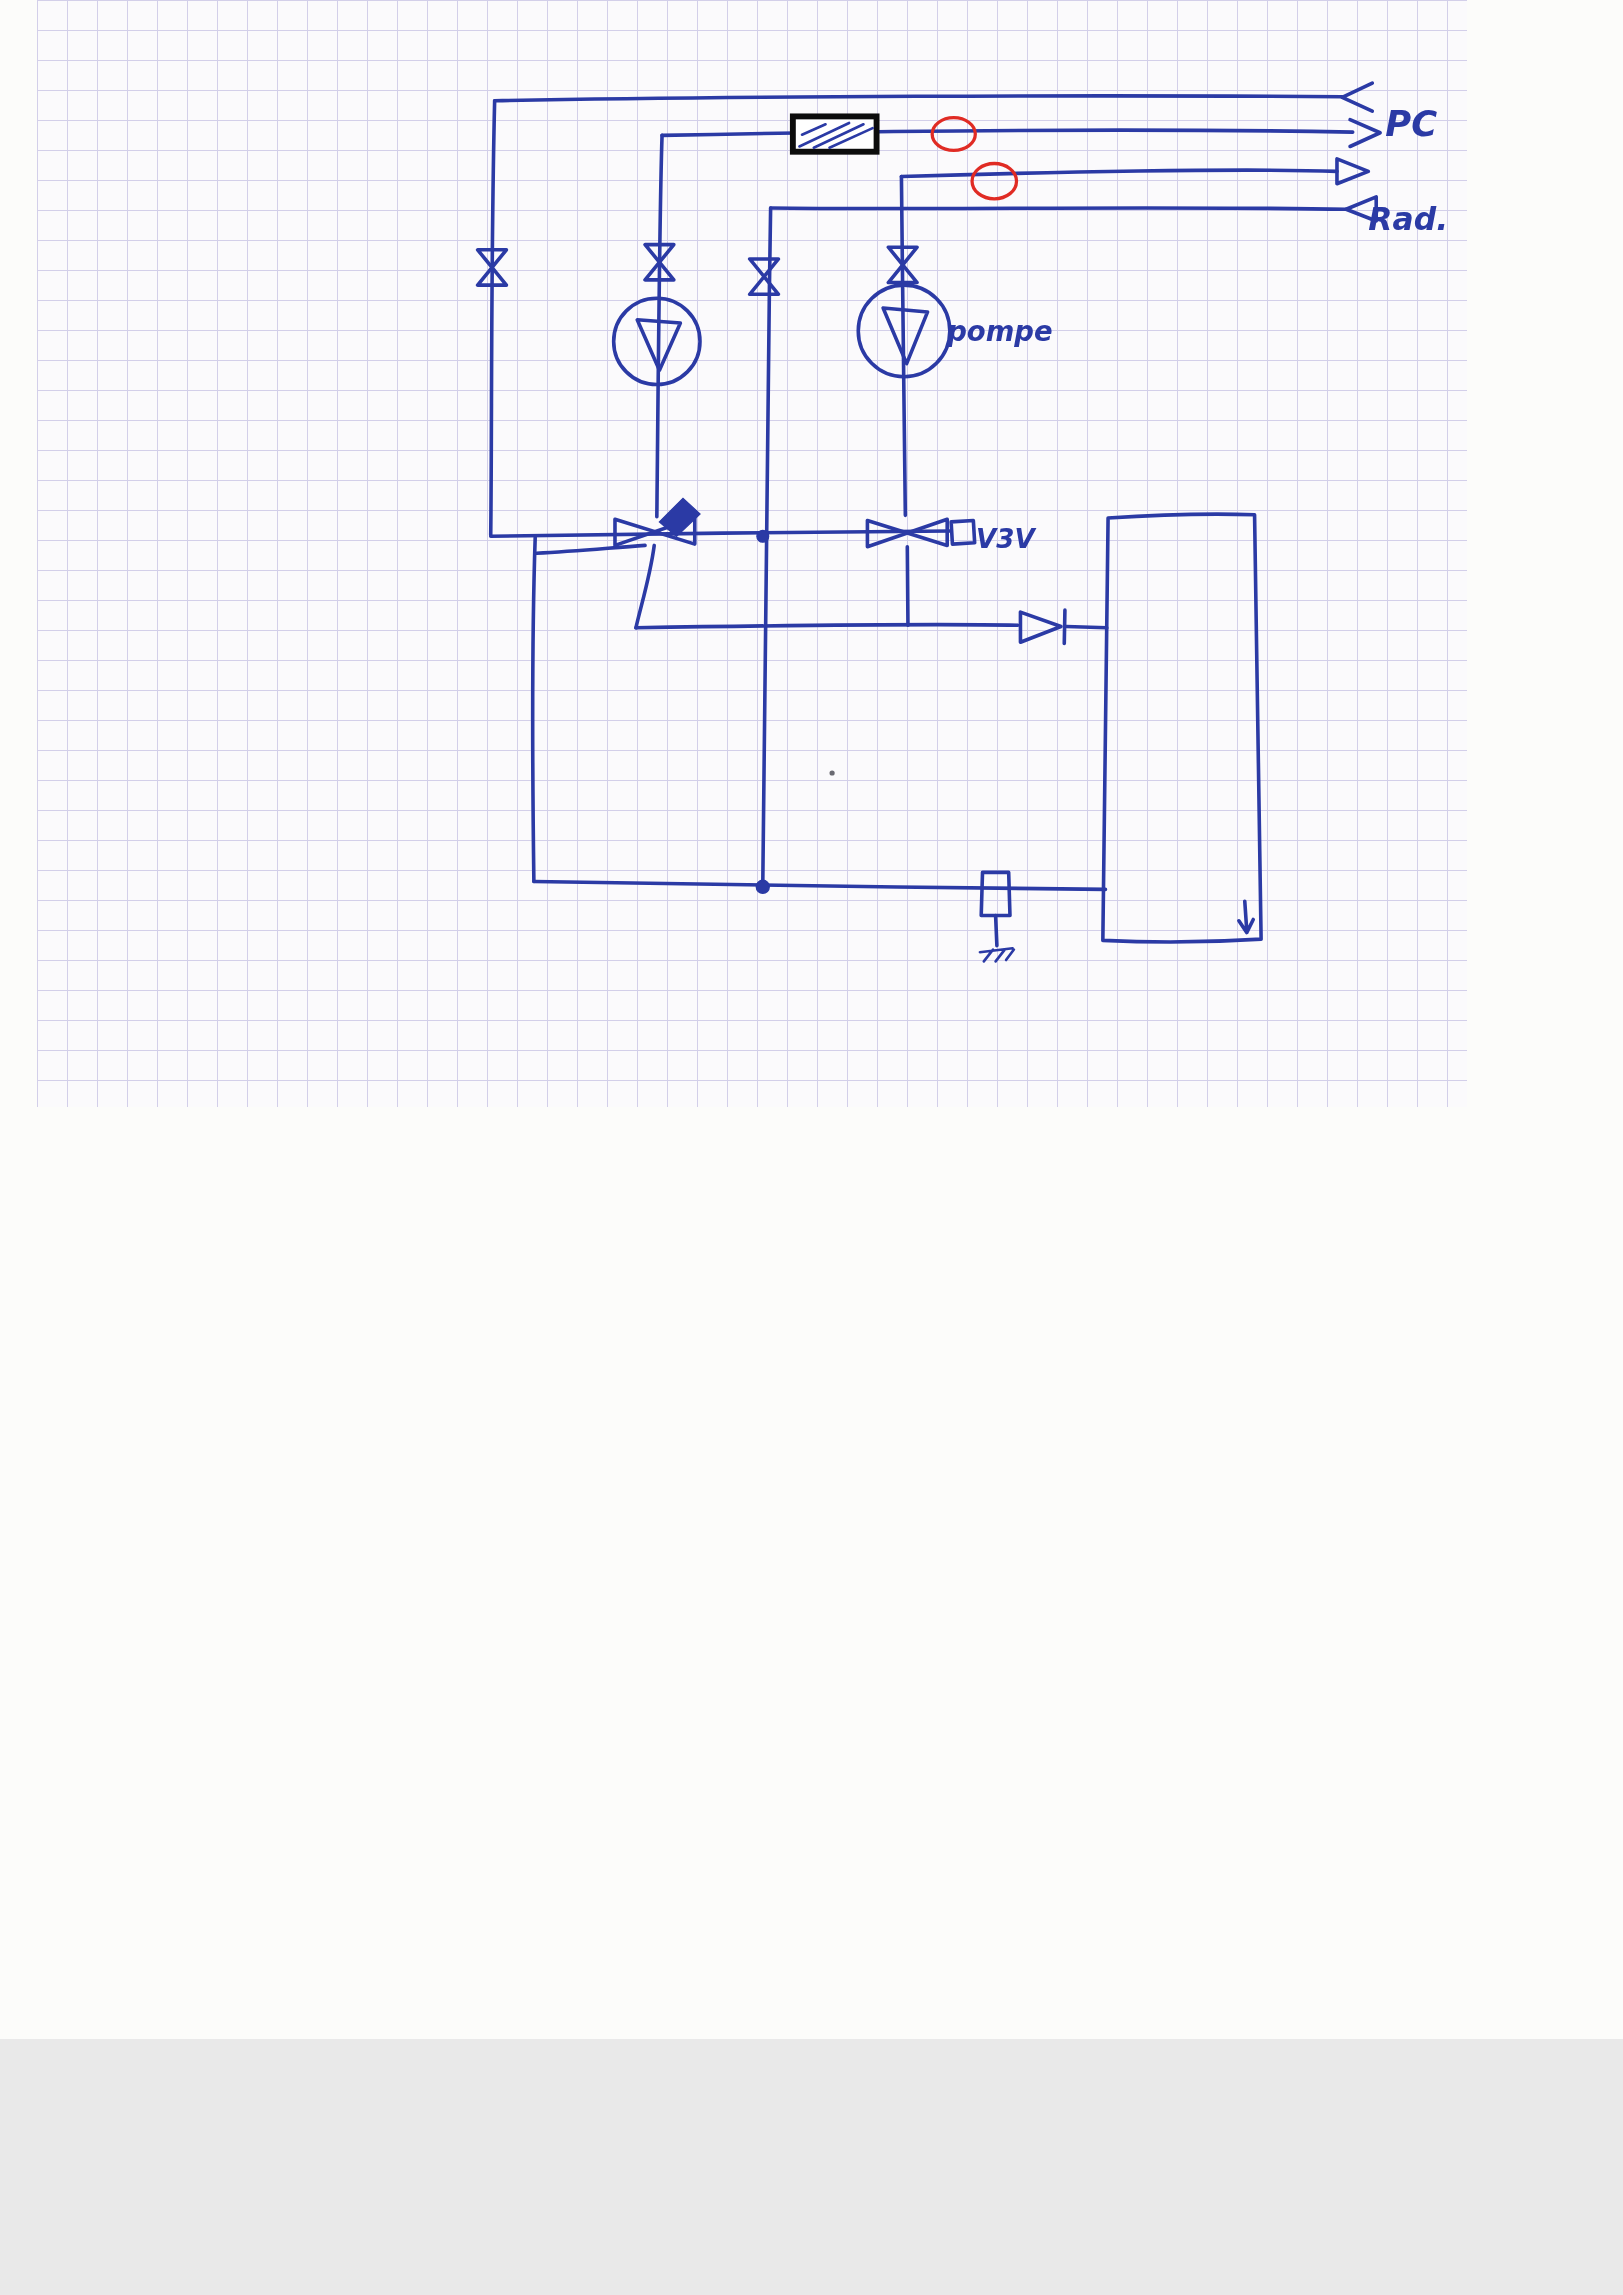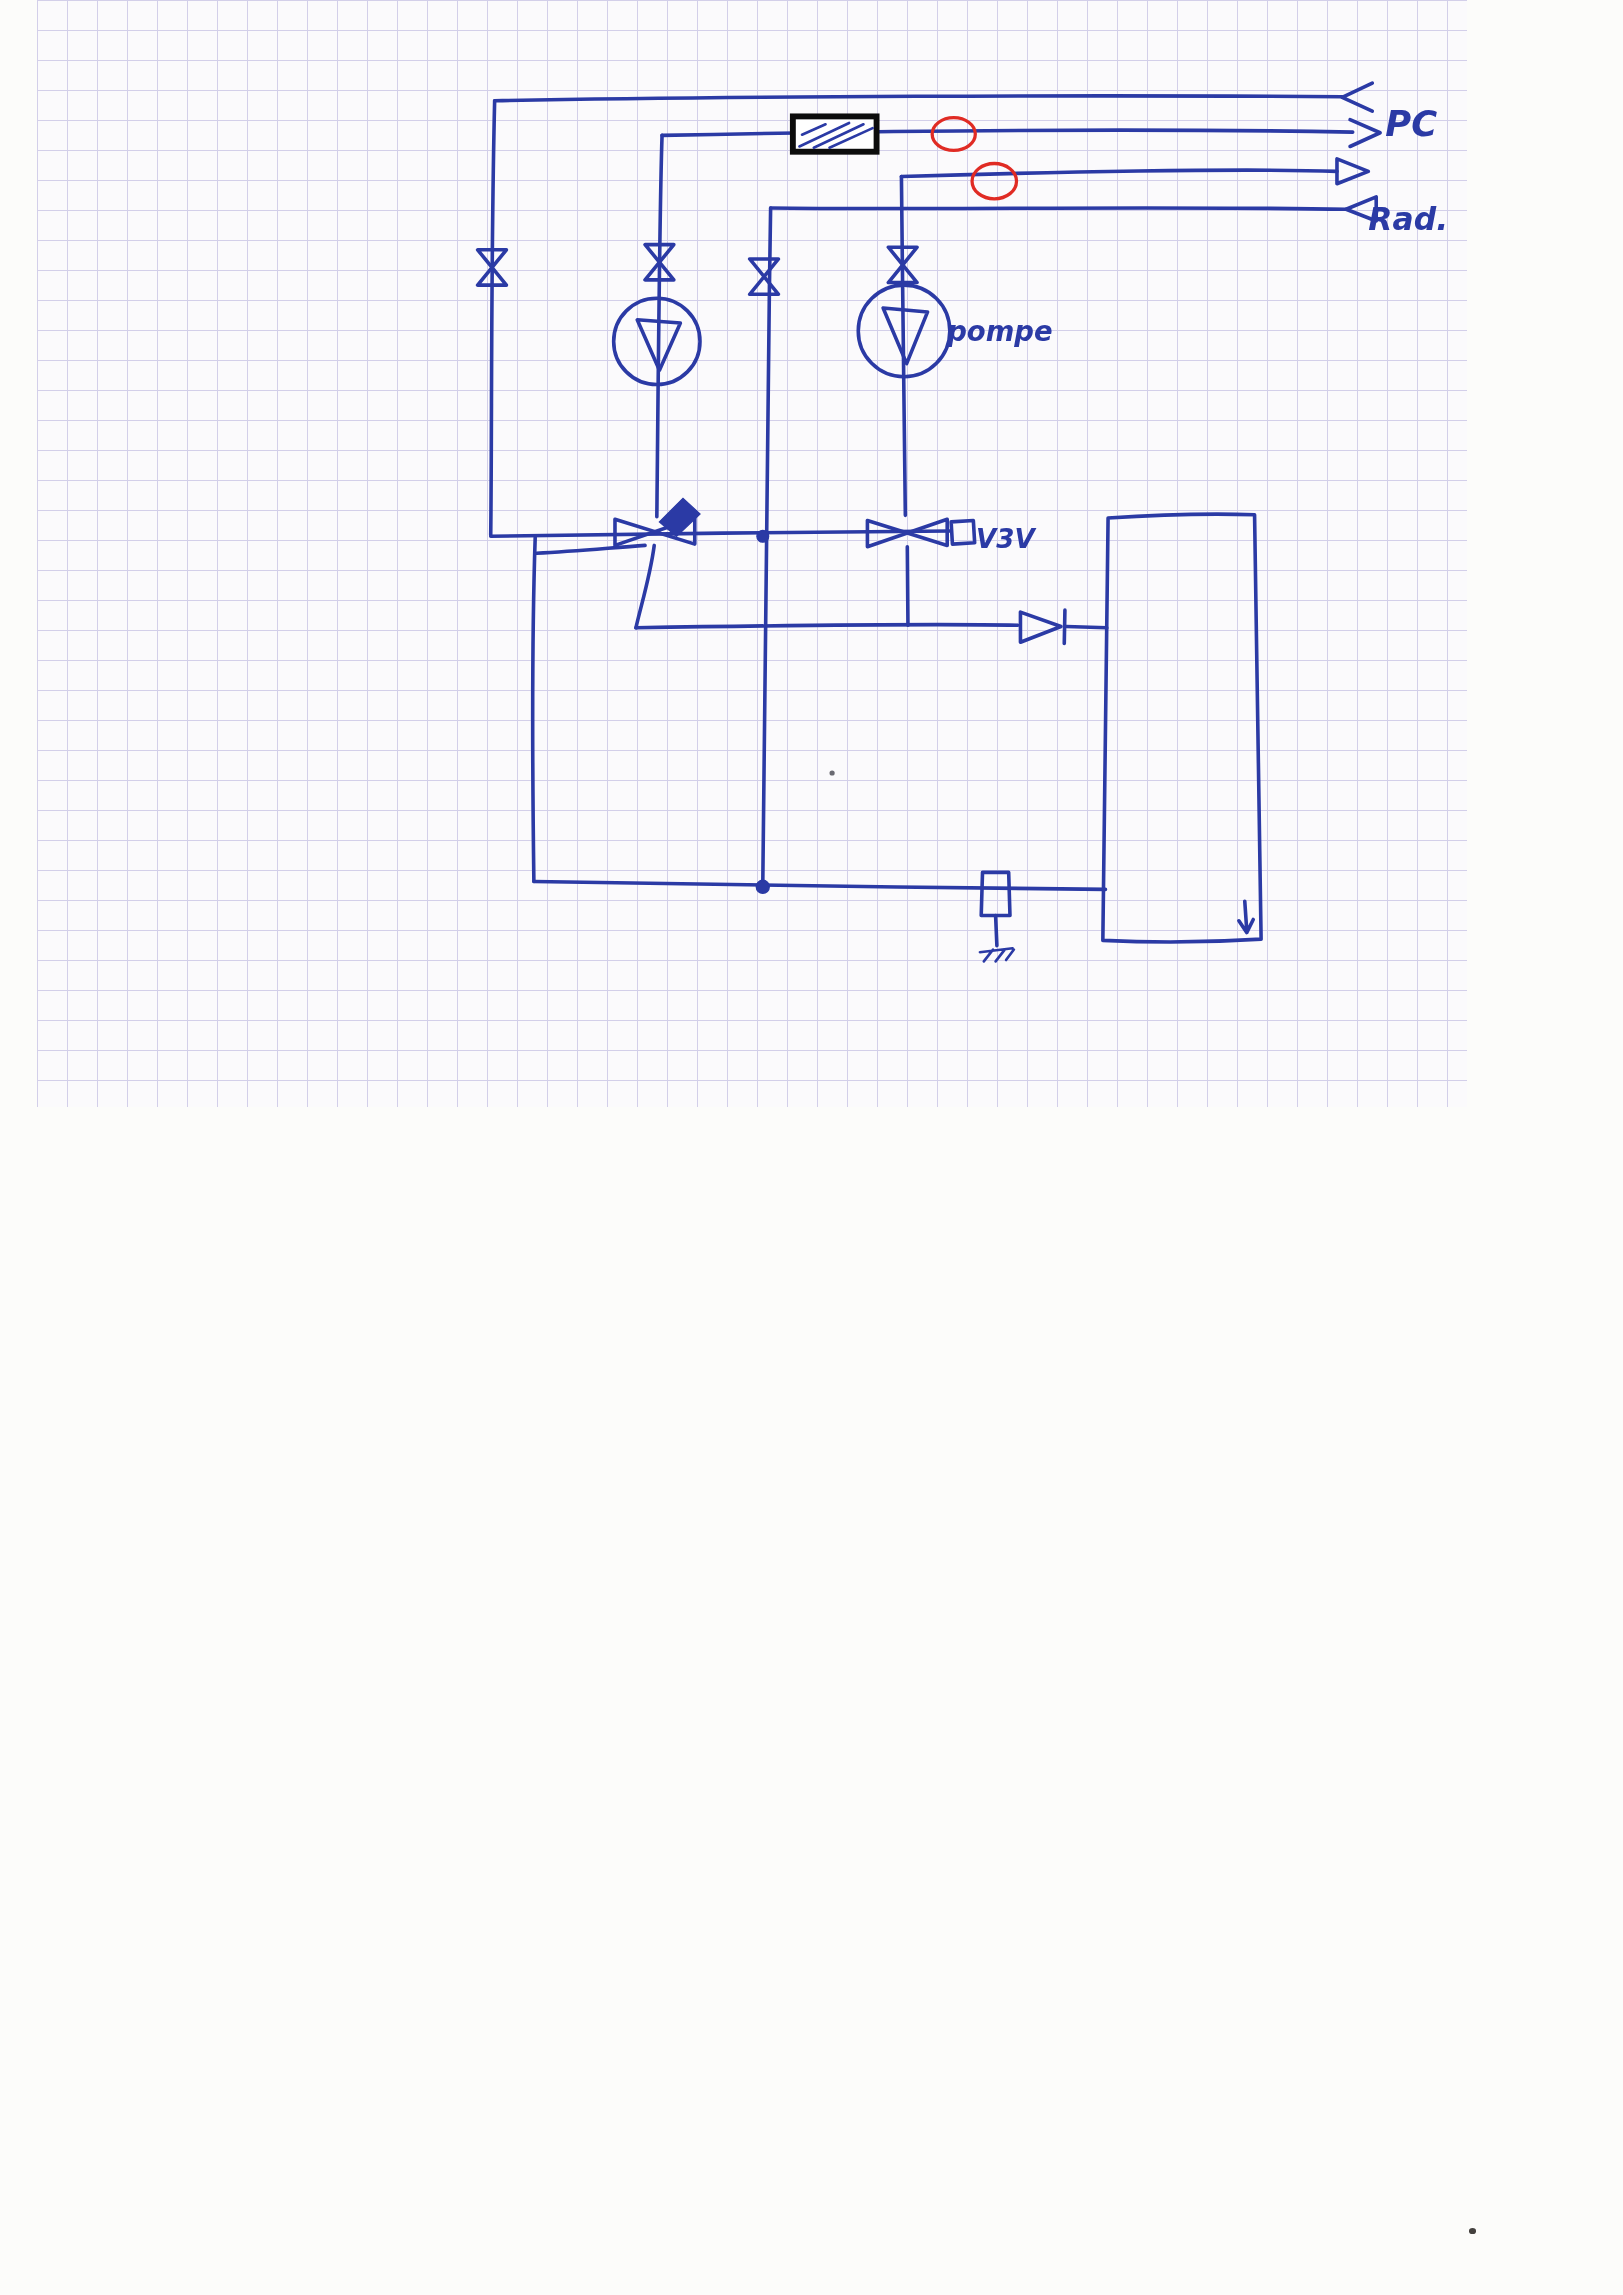--- a/index.html
+++ b/index.html
@@ -1,19 +1,19 @@
 <!DOCTYPE html>
 <html style="font-size:10.5px"><head>
 <meta charset="utf-8">
 <style>
   html,body{margin:0;padding:0;}
   body{background:#e9e9e9;font-family:"DejaVu Sans",sans-serif;}
   .page{
     position:relative;
-    width:1623px;height:2295px;
+    width:1623px;height:2039px;
     background:#fcfcfa;
     overflow:hidden;
   }
   
   .grid-paper{
     position:absolute;left:37px;top:0;
     width:1430px;height:1107px;
     background-color:#fbfафd;
     background-color:#fbfafd;
     background-image:

